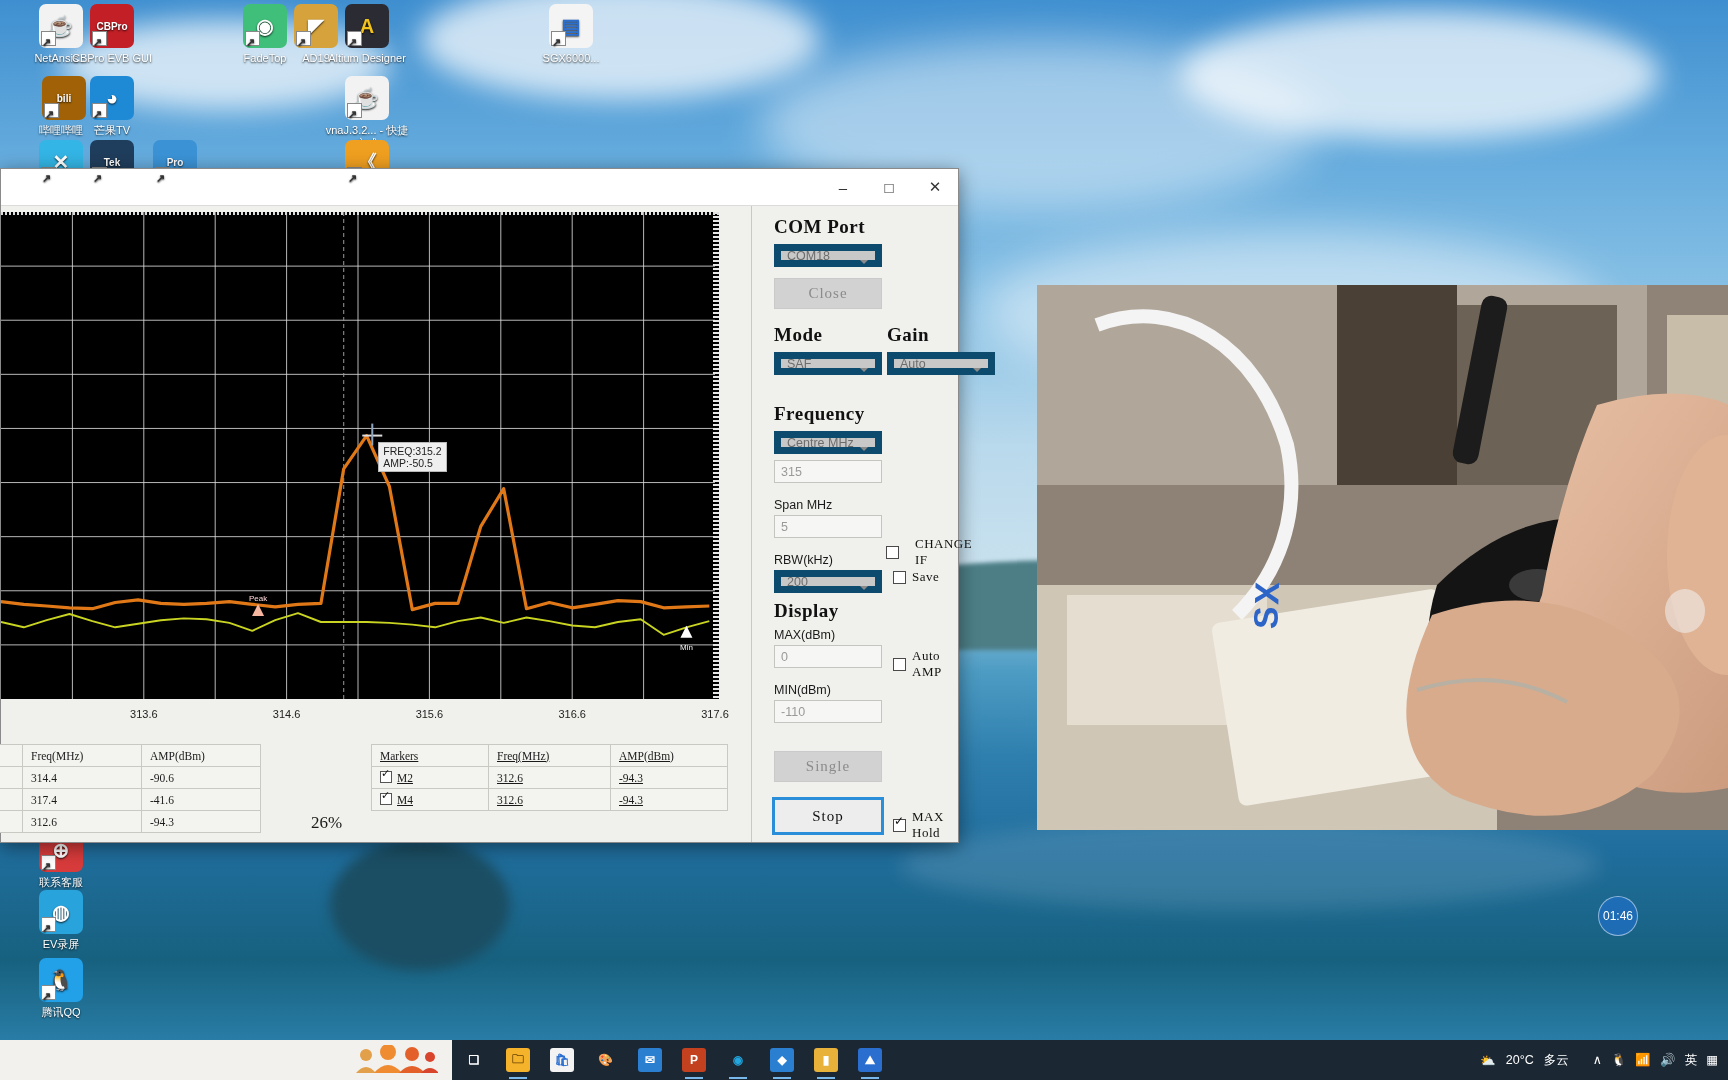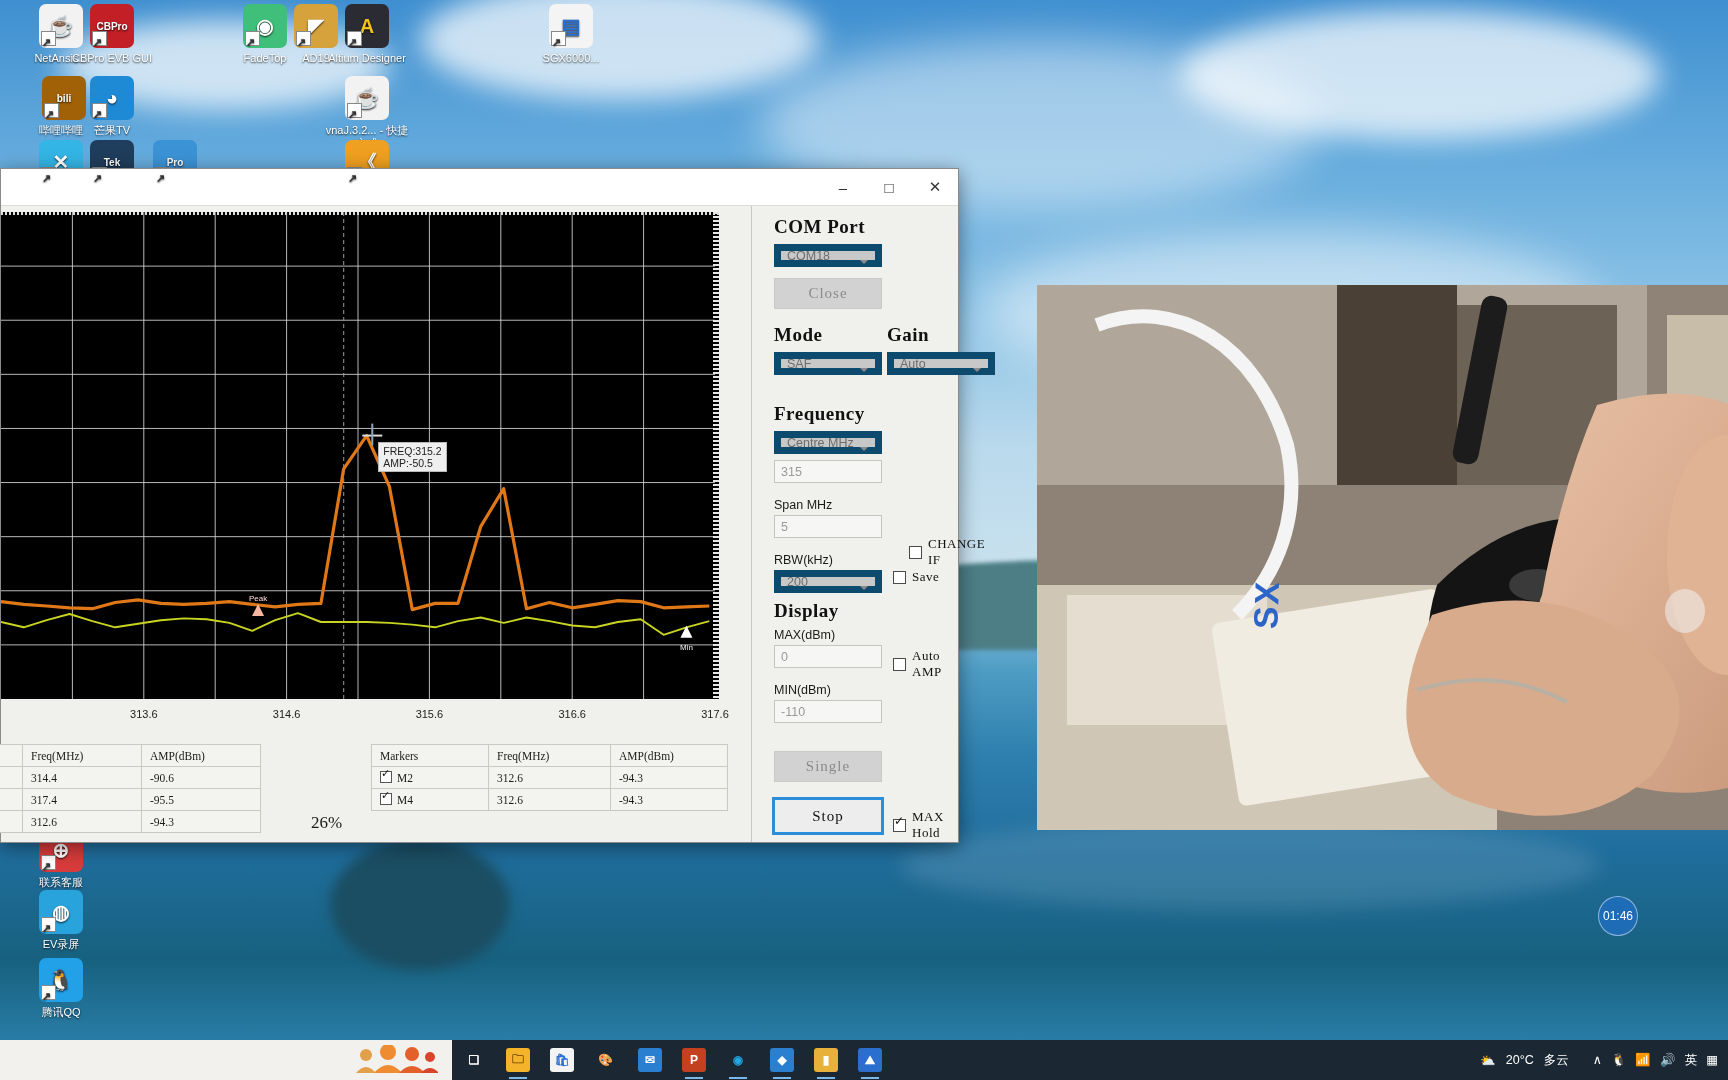--- a/index.html
+++ b/index.html
@@ -59,21 +59,21 @@
            font-family:"Liberation Serif", serif;background:#f3f3ef;}
   table.dt th,table.dt td{border:1px solid #c9c9c4;padding:4px 8px;text-align:left;
            font-weight:normal;height:13px;}
   table.dt th{background:#f3f3ef;}
   #tbl1{position:absolute;left:-24px;top:6px;}
   #tbl1 th:nth-child(1),#tbl1 td:nth-child(1){width:28px;}
   #tbl1 th:nth-child(2),#tbl1 td:nth-child(2){width:102px;}
   #tbl1 th:nth-child(3),#tbl1 td:nth-child(3){width:102px;}
   #pct{position:absolute;left:310px;top:75px;font-size:17px;color:#1a1a1a;
        font-family:"Liberation Serif", serif;}
-  #tbl2{position:absolute;left:370px;top:6px;}
+  #tbl2{position:absolute;left:370px;top:6px;text-decoration:underline;}
   #tbl2 th:nth-child(1),#tbl2 td:nth-child(1){width:100px;}
   #tbl2 th:nth-child(2),#tbl2 td:nth-child(2){width:105px;}
   #tbl2 th:nth-child(3),#tbl2 td:nth-child(3){width:100px;}
   .cbx{display:inline-block;width:10px;height:10px;border:1px solid #555;
        background:#fff;vertical-align:-1px;margin-right:5px;position:relative;}
   .cbx.on:after{content:"✓";position:absolute;left:0px;top:-5px;font-size:11px;color:#111;}
 
   
   .sec{font-family:"Liberation Serif", serif;font-weight:bold;font-size:19px;
        color:#111;margin:0 0 6px 0;letter-spacing:.5px;}
@@ -577,21 +577,21 @@
             </thead>
           <tbody>
               <tr>
                 <td></td>
                 <td>314.4</td>
                 <td>-90.6</td>
               </tr>
               <tr>
                 <td></td>
                 <td>317.4</td>
-                <td>-95.5</td>
+                <td>-41.6</td>
               </tr>
               <tr>
                 <td></td>
                 <td>312.6</td>
                 <td>-94.3</td>
               </tr>
             </tbody>
         </table>
 
         <div id="pct">26%</div>
@@ -642,21 +642,21 @@
         <div class="ctl sel">Centre MHz</div>
         <div class="ctl" style="margin-top:6px;">315</div>
 
         <div class="fld" style="margin-top:15px;">Span MHz</div>
         <div class="ctl">5</div>
 
         <div class="fld" style="margin-top:15px;">RBW(kHz)</div>
         <div class="ctl sel">200</div>
       </div>
 
-      <div class="cbrow" style="position:absolute;left:157px;top:330px;">
+      <div class="cbrow" style="position:absolute;left:134px;top:330px;gap:10px;">
         <span class="bx" id="cb-changeif"></span>
         <span>CHANGE IF</span>
       </div>
       <div class="cbrow" style="position:absolute;left:141px;top:363px;">
         <span class="bx" id="cb-save"></span>
         <span>Save</span>
       </div>
 
       <div style="position:absolute;left:22px;top:394px;">
         <div class="sec">Display</div>

